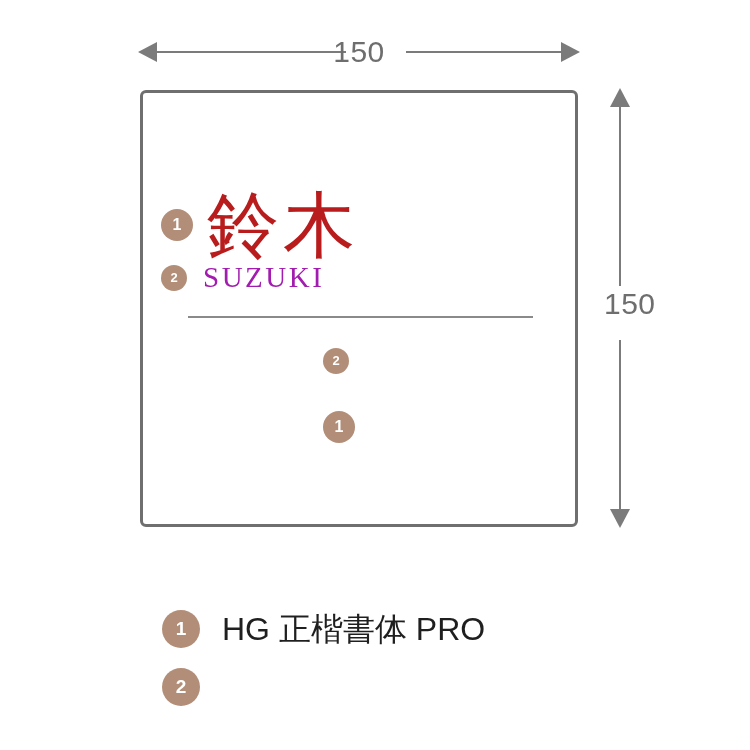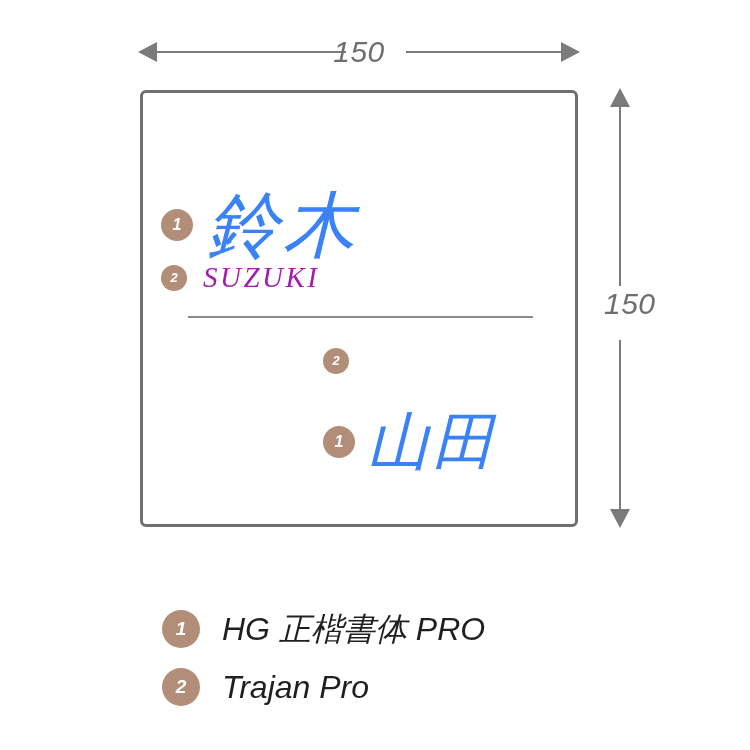--- a/index.html
+++ b/index.html
@@ -10,21 +10,20 @@
     width: 750px;
     height: 750px;
     background: #ffffff;
     font-family: "Liberation Sans", sans-serif;
     overflow: hidden;
   }
   #stage {
     position: relative;
     width: 618px;
     height: 750px;
-    font-style: italic;
   }
 
   
   #dim-top {
     position: absolute;
     left: 138px;
     top: 36px;
     width: 442px;
     height: 32px;
   }
@@ -150,21 +149,21 @@
 
   #row-suzuki-kanji { left: 18px; top: 96px; }
   #row-suzuki-roman { left: 18px; top: 170px; }
   #row-yamada-roman { left: 180px; top: 255px; }
   #row-yamada-kanji { left: 180px; top: 318px; }
 
   .kanji-text {
     font-family: "DejaVu Serif", "Liberation Serif", serif;
     font-size: 72px;
     line-height: 1;
-    color: #3b82f6;
+    color: #b91c1c;
     letter-spacing: 4px;
     margin-left: 14px;
     white-space: nowrap;
   }
   .kanji-text.small {
     font-size: 62px;
     margin-left: 12px;
     letter-spacing: 3px;
   }
   .roman-text {
@@ -233,21 +232,20 @@
     </div>
 
     <div id="plate-divider"></div>
 
     <div class="plate-row" id="row-yamada-roman">
       <span class="badge badge-plate-sm">2</span>
     </div>
 
     <div class="plate-row" id="row-yamada-kanji">
       <span class="badge badge-plate-lg">1</span>
-      <span class="kanji-text small">山田</span>
     </div>
 
   </div>
 
   <div id="dim-right">
     <div class="arrow-v top"></div>
     <div class="dim-line-v top"></div>
     <div class="dim-line-v bottom"></div>
     <div class="arrow-v bottom"></div>
   </div>
@@ -255,18 +253,17 @@
 
   <div id="legend">
 
     <div class="legend-row">
       <span class="badge badge-legend">1</span>
       <span class="legend-label">HG 正楷書体 PRO</span>
     </div>
 
     <div class="legend-row">
       <span class="badge badge-legend">2</span>
-      <span class="legend-label">Trajan Pro</span>
     </div>
 
   </div>
 
 </div>
 
 </body></html>

